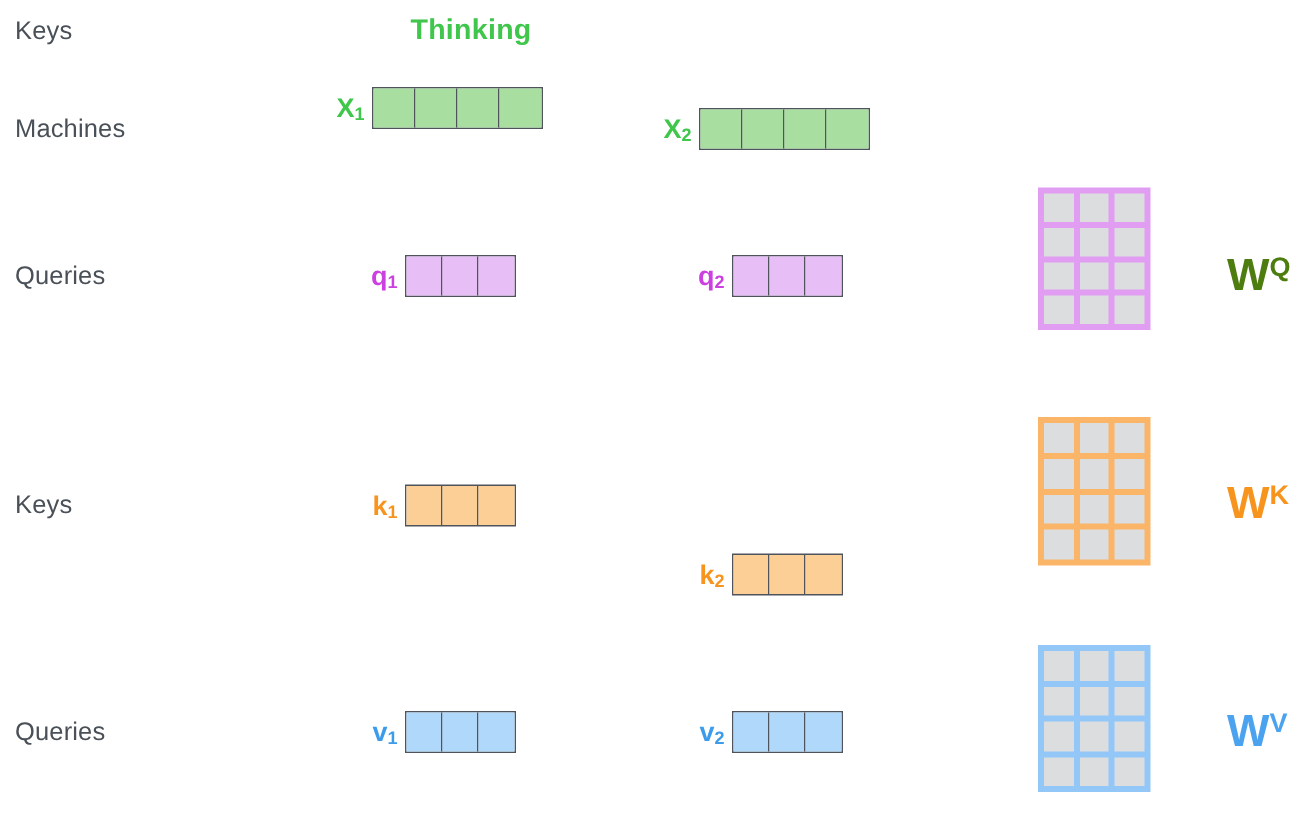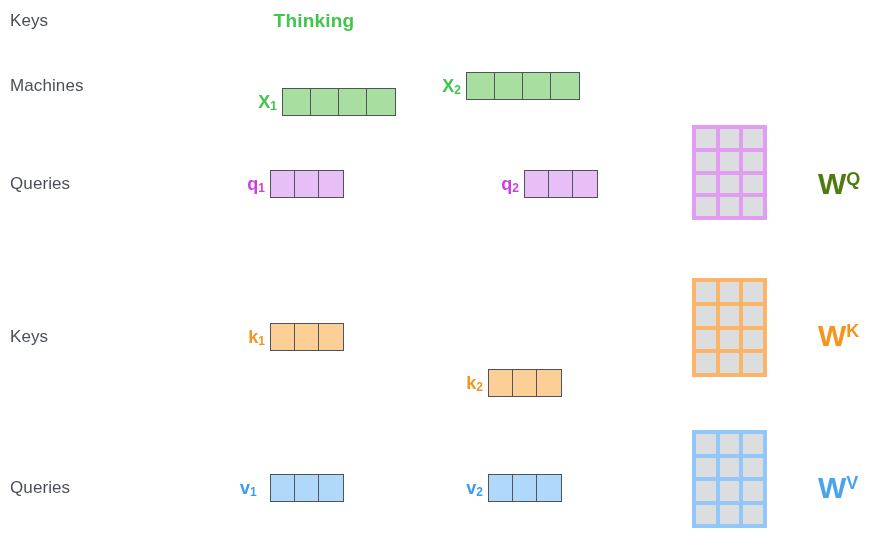--- a/index.html
+++ b/index.html
@@ -105,21 +105,21 @@
 
   <div class="col-header" style="left:314px; top:21px;">Thinking</div>
 
   <div class="row-label" style="left:10px; top:21px;">Keys</div>
   <div class="row-label" style="left:10px; top:86px;">Machines</div>
   <div class="row-label" style="left:10px; top:184px;">Queries</div>
   <div class="row-label" style="left:10px; top:337px;text-align:center;">Keys</div>
   <div class="row-label" style="left:10px; top:488px;">Queries</div>
 
   <div id="vectors-layer">
-      <div class="vec-group" style="left: 218px; top: 102px; margin-left: 34px;">
+      <div class="vec-group" style="left: 218px; top: 72px;">
         <span class="vec-name" style="color: rgb(63, 198, 75); width: 25px; text-align: right;">X<sub>1</sub></span>
         <div class="vec-boxes" style="border-color: rgb(79, 84, 92);">
           <div class="vec-cell" style="width: 28px; height: 26px; background: rgb(168, 223, 160); border-right-color: rgb(79, 84, 92);"></div>
           <div class="vec-cell" style="width: 28px; height: 26px; background: rgb(168, 223, 160); border-right-color: rgb(79, 84, 92);"></div>
           <div class="vec-cell" style="width: 28px; height: 26px; background: rgb(168, 223, 160); border-right-color: rgb(79, 84, 92);"></div>
           <div class="vec-cell" style="width: 28px; height: 26px; background: rgb(168, 223, 160); border-right-color: rgb(79, 84, 92);"></div>
         </div>
       </div>
       <div class="vec-group" style="left: 436px; top: 86px;">
         <span class="vec-name" style="color: rgb(63, 198, 75); width: 25px; text-align: right;">X<sub>2</sub></span>
@@ -132,21 +132,21 @@
       </div>
       <div class="vec-group" style="left: 240px; top: 184px; align-items: center;">
         <span class="vec-name" style="color: rgb(204, 63, 224); width: 25px; text-align: right;">q<sub>1</sub></span>
         <div class="vec-boxes" style="border-color: rgb(79, 84, 92);">
           <div class="vec-cell" style="width: 24px; height: 26px; background: rgb(231, 190, 245); border-right-color: rgb(79, 84, 92);"></div>
           <div class="vec-cell" style="width: 24px; height: 26px; background: rgb(231, 190, 245); border-right-color: rgb(79, 84, 92);"></div>
           <div class="vec-cell" style="width: 24px; height: 26px; background: rgb(231, 190, 245); border-right-color: rgb(79, 84, 92);"></div>
         </div>
       </div>
       <div class="vec-group" style="left: 458px; top: 184px;">
-        <span class="vec-name" style="color: rgb(204, 63, 224); width: 25px; text-align: right; margin-left: 36px;">q<sub>2</sub></span>
+        <span class="vec-name" style="color: rgb(204, 63, 224); width: 25px; text-align: right;">q<sub>2</sub></span>
         <div class="vec-boxes" style="border-color: rgb(79, 84, 92);">
           <div class="vec-cell" style="width: 24px; height: 26px; background: rgb(231, 190, 245); border-right-color: rgb(79, 84, 92);"></div>
           <div class="vec-cell" style="width: 24px; height: 26px; background: rgb(231, 190, 245); border-right-color: rgb(79, 84, 92);"></div>
           <div class="vec-cell" style="width: 24px; height: 26px; background: rgb(231, 190, 245); border-right-color: rgb(79, 84, 92);"></div>
         </div>
       </div>
       <div class="vec-group" style="left: 240px; top: 337px;">
         <span class="vec-name" style="color: rgb(247, 148, 30); width: 25px; text-align: right;">k<sub>1</sub></span>
         <div class="vec-boxes" style="border-color: rgb(79, 84, 92);">
           <div class="vec-cell" style="width: 24px; height: 26px; background: rgb(251, 207, 150); border-right-color: rgb(79, 84, 92);"></div>
@@ -156,21 +156,21 @@
       </div>
       <div class="vec-group" style="left: 458px; top: 337px; margin-top: 46px;">
         <span class="vec-name" style="color: rgb(247, 148, 30); width: 25px; text-align: right;">k<sub>2</sub></span>
         <div class="vec-boxes" style="border-color: rgb(79, 84, 92);">
           <div class="vec-cell" style="width: 24px; height: 26px; background: rgb(251, 207, 150); border-right-color: rgb(79, 84, 92);"></div>
           <div class="vec-cell" style="width: 24px; height: 26px; background: rgb(251, 207, 150); border-right-color: rgb(79, 84, 92);"></div>
           <div class="vec-cell" style="width: 24px; height: 26px; background: rgb(251, 207, 150); border-right-color: rgb(79, 84, 92);"></div>
         </div>
       </div>
       <div class="vec-group" style="left: 240px; top: 488px;">
-        <span class="vec-name" style="color: rgb(61, 155, 236); width: 25px; text-align: left;">v<sub>1</sub></span>
+        <span class="vec-name" style="color: rgb(61, 155, 236); width: 25px; text-align: right;">v<sub>1</sub></span>
         <div class="vec-boxes" style="border-color: rgb(79, 84, 92);">
           <div class="vec-cell" style="width: 24px; height: 26px; background: rgb(176, 216, 250); border-right-color: rgb(79, 84, 92);"></div>
           <div class="vec-cell" style="width: 24px; height: 26px; background: rgb(176, 216, 250); border-right-color: rgb(79, 84, 92);"></div>
           <div class="vec-cell" style="width: 24px; height: 26px; background: rgb(176, 216, 250); border-right-color: rgb(79, 84, 92);"></div>
         </div>
       </div>
       <div class="vec-group" style="left: 458px; top: 488px;">
         <span class="vec-name" style="color: rgb(61, 155, 236); width: 25px; text-align: right;">v<sub>2</sub></span>
         <div class="vec-boxes" style="border-color: rgb(79, 84, 92);">
           <div class="vec-cell" style="width: 24px; height: 26px; background: rgb(176, 216, 250); border-right-color: rgb(79, 84, 92);"></div>

